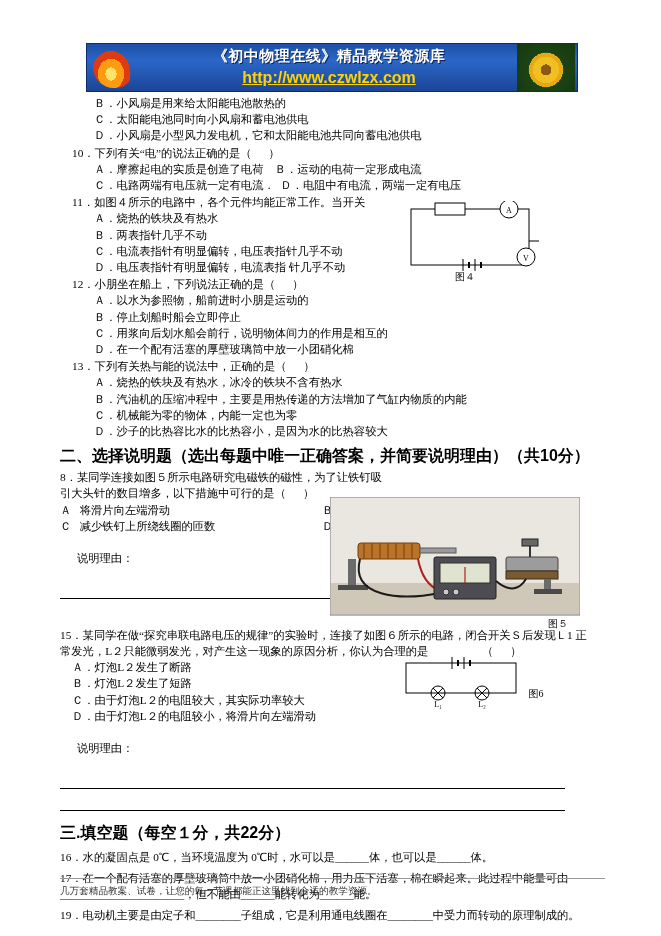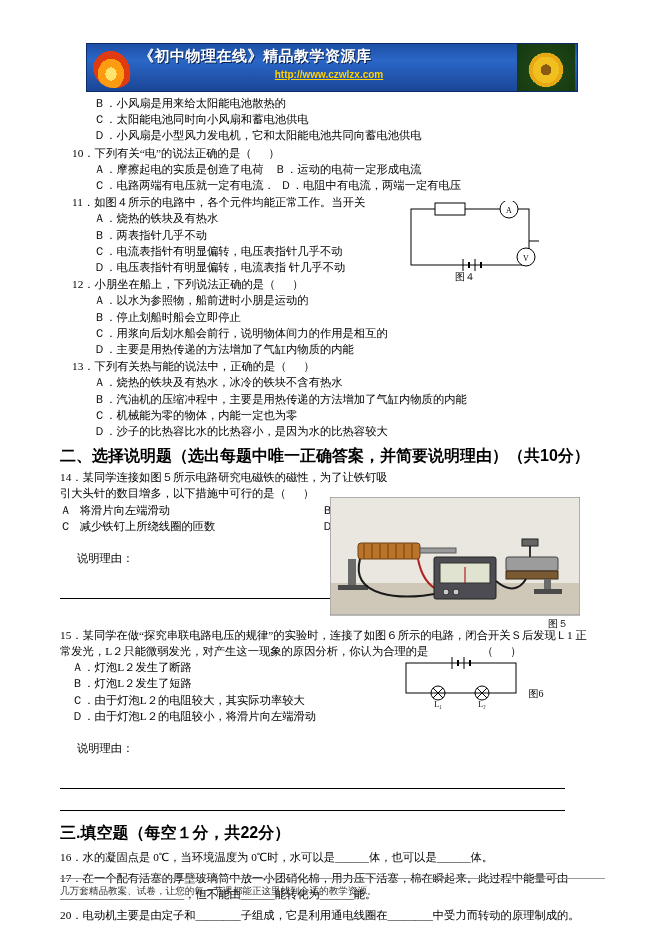--- a/index.html
+++ b/index.html
@@ -26,27 +26,27 @@
   .banner .sun:after{
     content:"";position:absolute;inset:0;
     background:radial-gradient(circle at 50% 55%, rgba(0,0,0,0) 44%, rgba(25,60,20,.85) 46%, rgba(20,50,15,.9) 100%);
   }
   .banner .flame{
     position:absolute;left:6px;top:4px;width:40px;height:40px;
     background:radial-gradient(ellipse at 45% 65%, #ffe36a 0 18%, #ff9b10 18% 42%, #e03a10 42% 62%, rgba(224,58,16,0) 63%);
     border-radius:50% 50% 45% 55%;
   }
   .banner .btxt{
-    position:absolute;left:52px;top:3px;width:380px;text-align:left;
+    position:absolute;left:52px;top:3px;width:380px;text-align:center;
     font-family:"Liberation Serif", serif;font-weight:bold;font-size:15px;color:#ffffff;
     letter-spacing:.5px;text-shadow:1px 1px 0 #0a2352;
   }
   .banner .burl{
     position:absolute;left:52px;top:25px;width:380px;text-align:center;
-    font-family:"Liberation Sans", sans-serif;font-weight:bold;font-size:10px;color:#ffd200;
+    font-family:"Liberation Sans", sans-serif;font-weight:bold;font-size:16px;color:#ffd200;
     text-decoration:underline;
   }
 
   
   .content{position:absolute;left:60px;top:95px;width:545px;}
   .ln{font-size:11.3px;line-height:16.2px;white-space:pre-wrap;}
   .ind2{padding-left:34px;}
   .ind3{padding-left:12px;}
   .q{margin-top:1px;}
   .sec{font-family:"Liberation Sans", sans-serif;font-weight:bold;font-size:16px;margin-top:7px;margin-bottom:2px;}
@@ -99,31 +99,31 @@
     <div class="ln ind3 q">11．如图４所示的电路中，各个元件均能正常工作。当开关</div>
     <div class="ln ind2">Ａ．烧热的铁块及有热水</div>
     <div class="ln ind2">Ｂ．两表指针几乎不动</div>
     <div class="ln ind2">Ｃ．电流表指针有明显偏转，电压表指针几乎不动</div>
     <div class="ln ind2">Ｄ．电压表指针有明显偏转，电流表指 针几乎不动</div>
 
     <div class="ln ind3 q">12．小朋坐在船上，下列说法正确的是（      ）</div>
     <div class="ln ind2">Ａ．以水为参照物，船前进时小朋是运动的</div>
     <div class="ln ind2">Ｂ．停止划船时船会立即停止</div>
     <div class="ln ind2">Ｃ．用浆向后划水船会前行，说明物体间力的作用是相互的</div>
-    <div class="ln ind2">Ｄ．主要是用热传递的方法增加了气缸内物质的内能</div>
+    <div class="ln ind2">Ｄ．在一个配有活塞的厚壁玻璃筒中放一小团硝化棉</div>
 
     <div class="ln ind3 q">13．下列有关热与能的说法中，正确的是（      ）</div>
     <div class="ln ind2">Ａ．烧热的铁块及有热水，冰冷的铁块不含有热水</div>
     <div class="ln ind2">Ｂ．汽油机的压缩冲程中，主要是用热传递的方法增加了气缸内物质的内能</div>
     <div class="ln ind2">Ｃ．机械能为零的物体，内能一定也为零</div>
     <div class="ln ind2">Ｄ．沙子的比热容比水的比热容小，是因为水的比热容较大</div>
 
     <div class="sec">二、选择说明题（选出每题中唯一正确答案，并简要说明理由）（共10分）</div>
 
-    <div class="ln">14．某同学连接如图５所示电路研究电磁铁的磁性，为了让铁钉吸</div>
+    <div class="ln">8．某同学连接如图５所示电路研究电磁铁的磁性，为了让铁钉吸</div>
     <div class="ln">引大头针的数目增多，以下措施中可行的是（      ）</div>
     <div class="two">
       <div class="c1">
         <div class="ln">Ａ   将滑片向左端滑动</div>
         <div class="ln">Ｃ   减少铁钉上所绕线圈的匝数</div>
       </div>
       <div class="c2">
         <div class="ln">Ｂ   将滑片向右端滑动</div>
         <div class="ln">Ｄ   去掉一节干电池</div>
       </div>
@@ -144,21 +144,21 @@
     <div class="ln">
       <span>说明理由：</span>
     </div>
     <div class="blank-line" style="width:505px;"></div>
     <div class="blank-line" style="width:505px;margin-top:8px;"></div>
 
     <div class="sec" style="margin-top:12px;">三.填空题（每空１分，共22分）</div>
 
     <div class="ln" style="margin-top:5px;">16．水的凝固点是 0℃，当环境温度为 0℃时，水可以是______体，也可以是______体。</div>
     <div class="ln" style="margin-top:5px;">17．在一个配有活塞的厚壁玻璃筒中放一小团硝化棉，用力压下活塞，棉在瞬起来。此过程中能量可由______________________，但不能由______能转化为______能。</div>
-    <div class="ln" style="margin-top:5px;">20．电动机主要是由定子和________子组成，它是利用通电线圈在________中受力而转动的原理制成的。</div>
+    <div class="ln" style="margin-top:5px;">19．电动机主要是由定子和________子组成，它是利用通电线圈在________中受力而转动的原理制成的。</div>
   </div>
 
   <div class="fig fig4">
     <svg width="145" height="82" viewBox="0 0 145 82">
       <rect x="6" y="8" width="118" height="56" fill="none" stroke="#000" stroke-width="1"></rect>
 
       <rect x="30" y="2" width="30" height="12" fill="#fff" stroke="#000" stroke-width="1"></rect>
       <text x="45" y="-2" font-size="9" text-anchor="middle" font-family="Liberation Serif, serif">R</text>
 
       <circle cx="104" cy="8" r="9" fill="#fff" stroke="#000" stroke-width="1"></circle>

